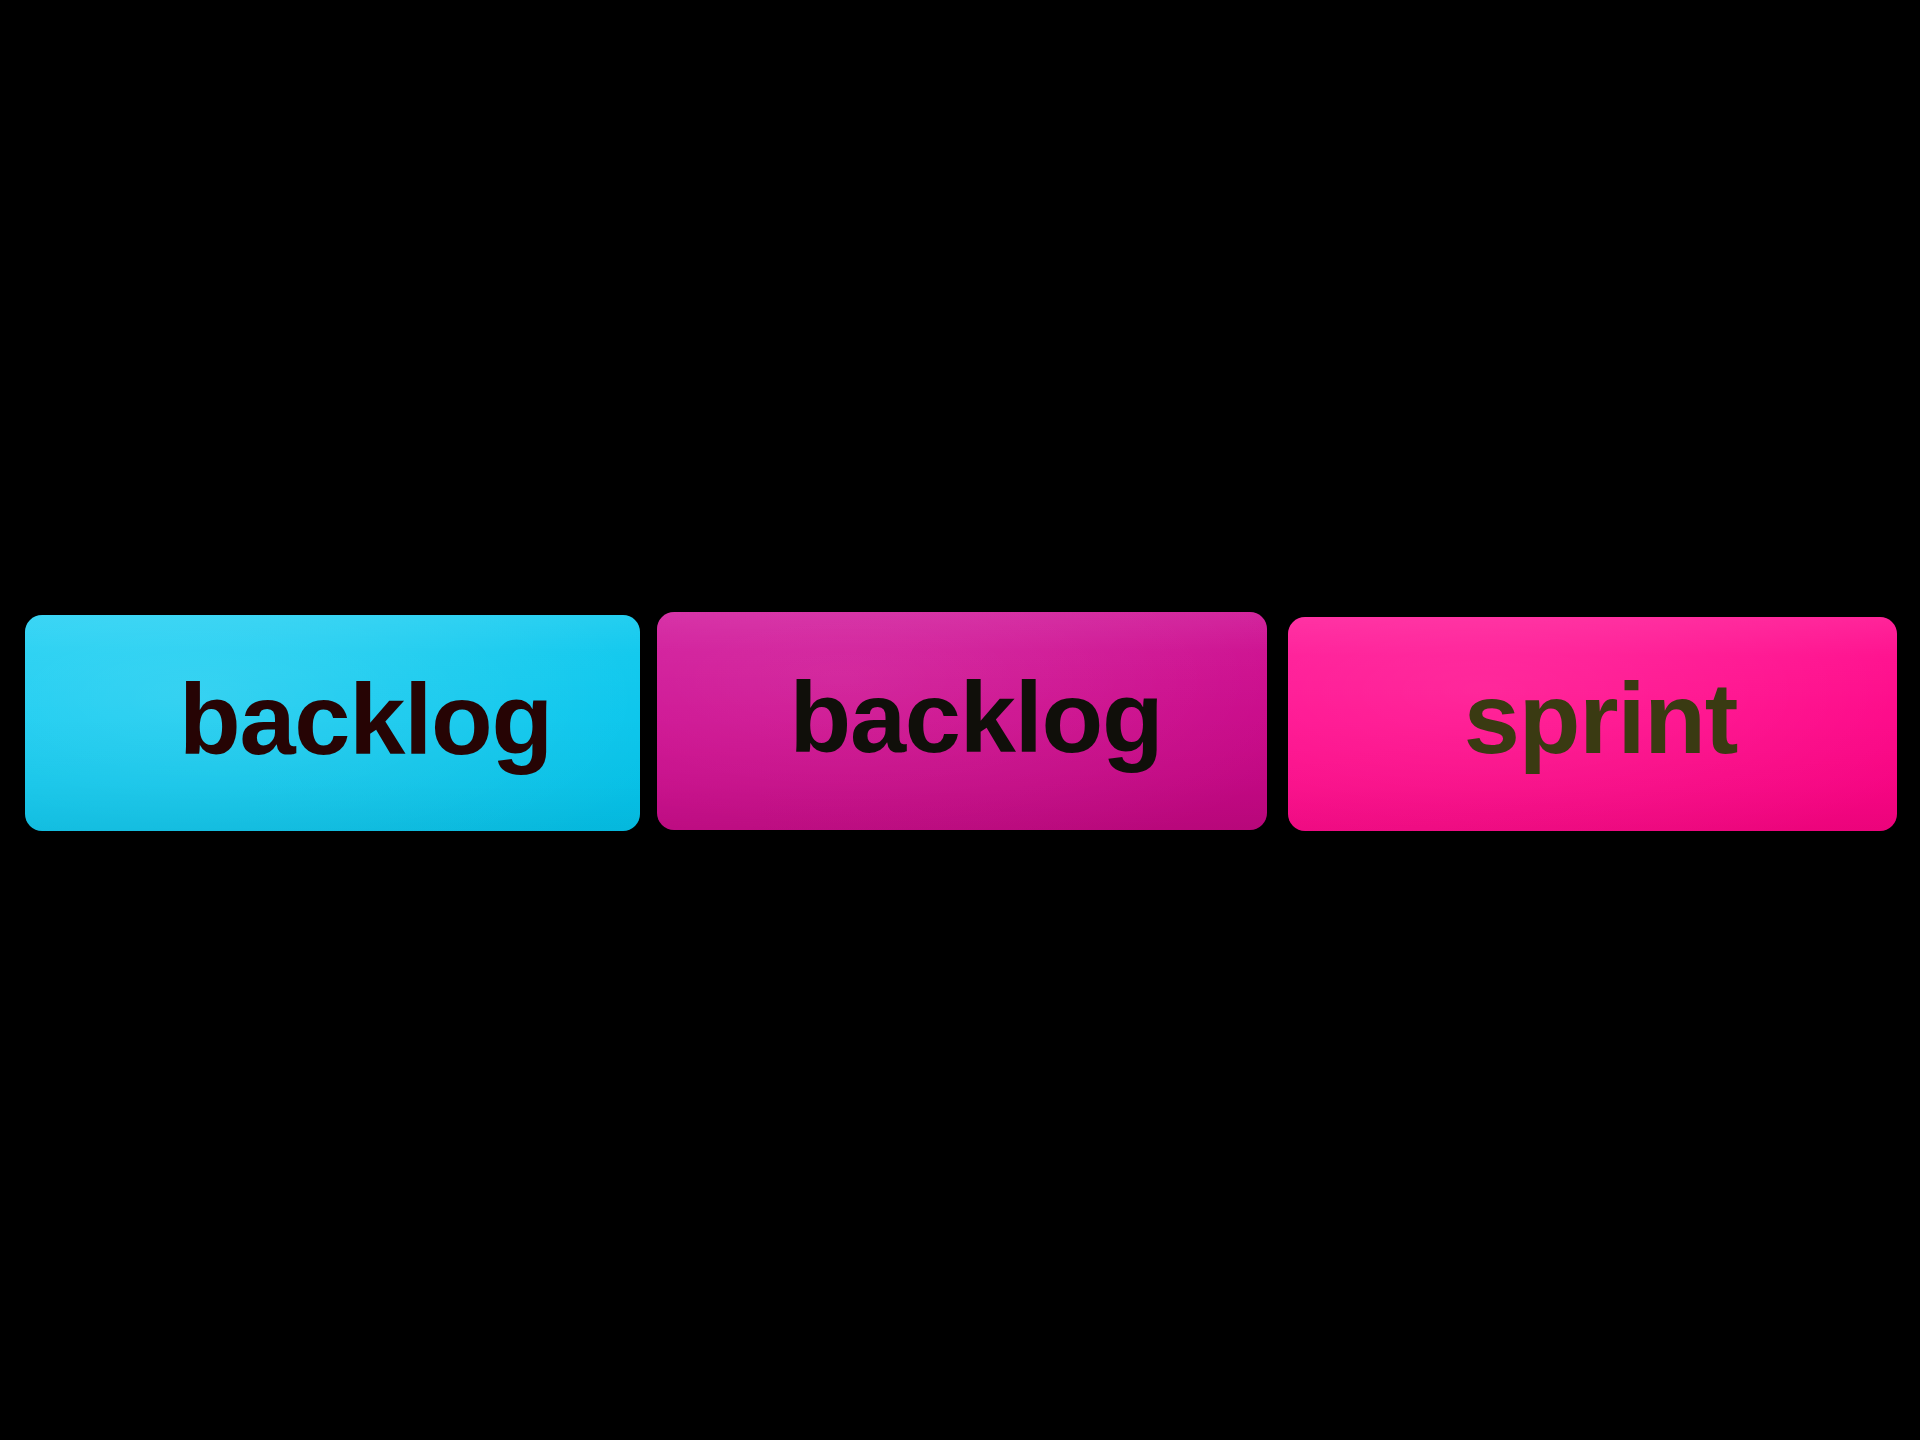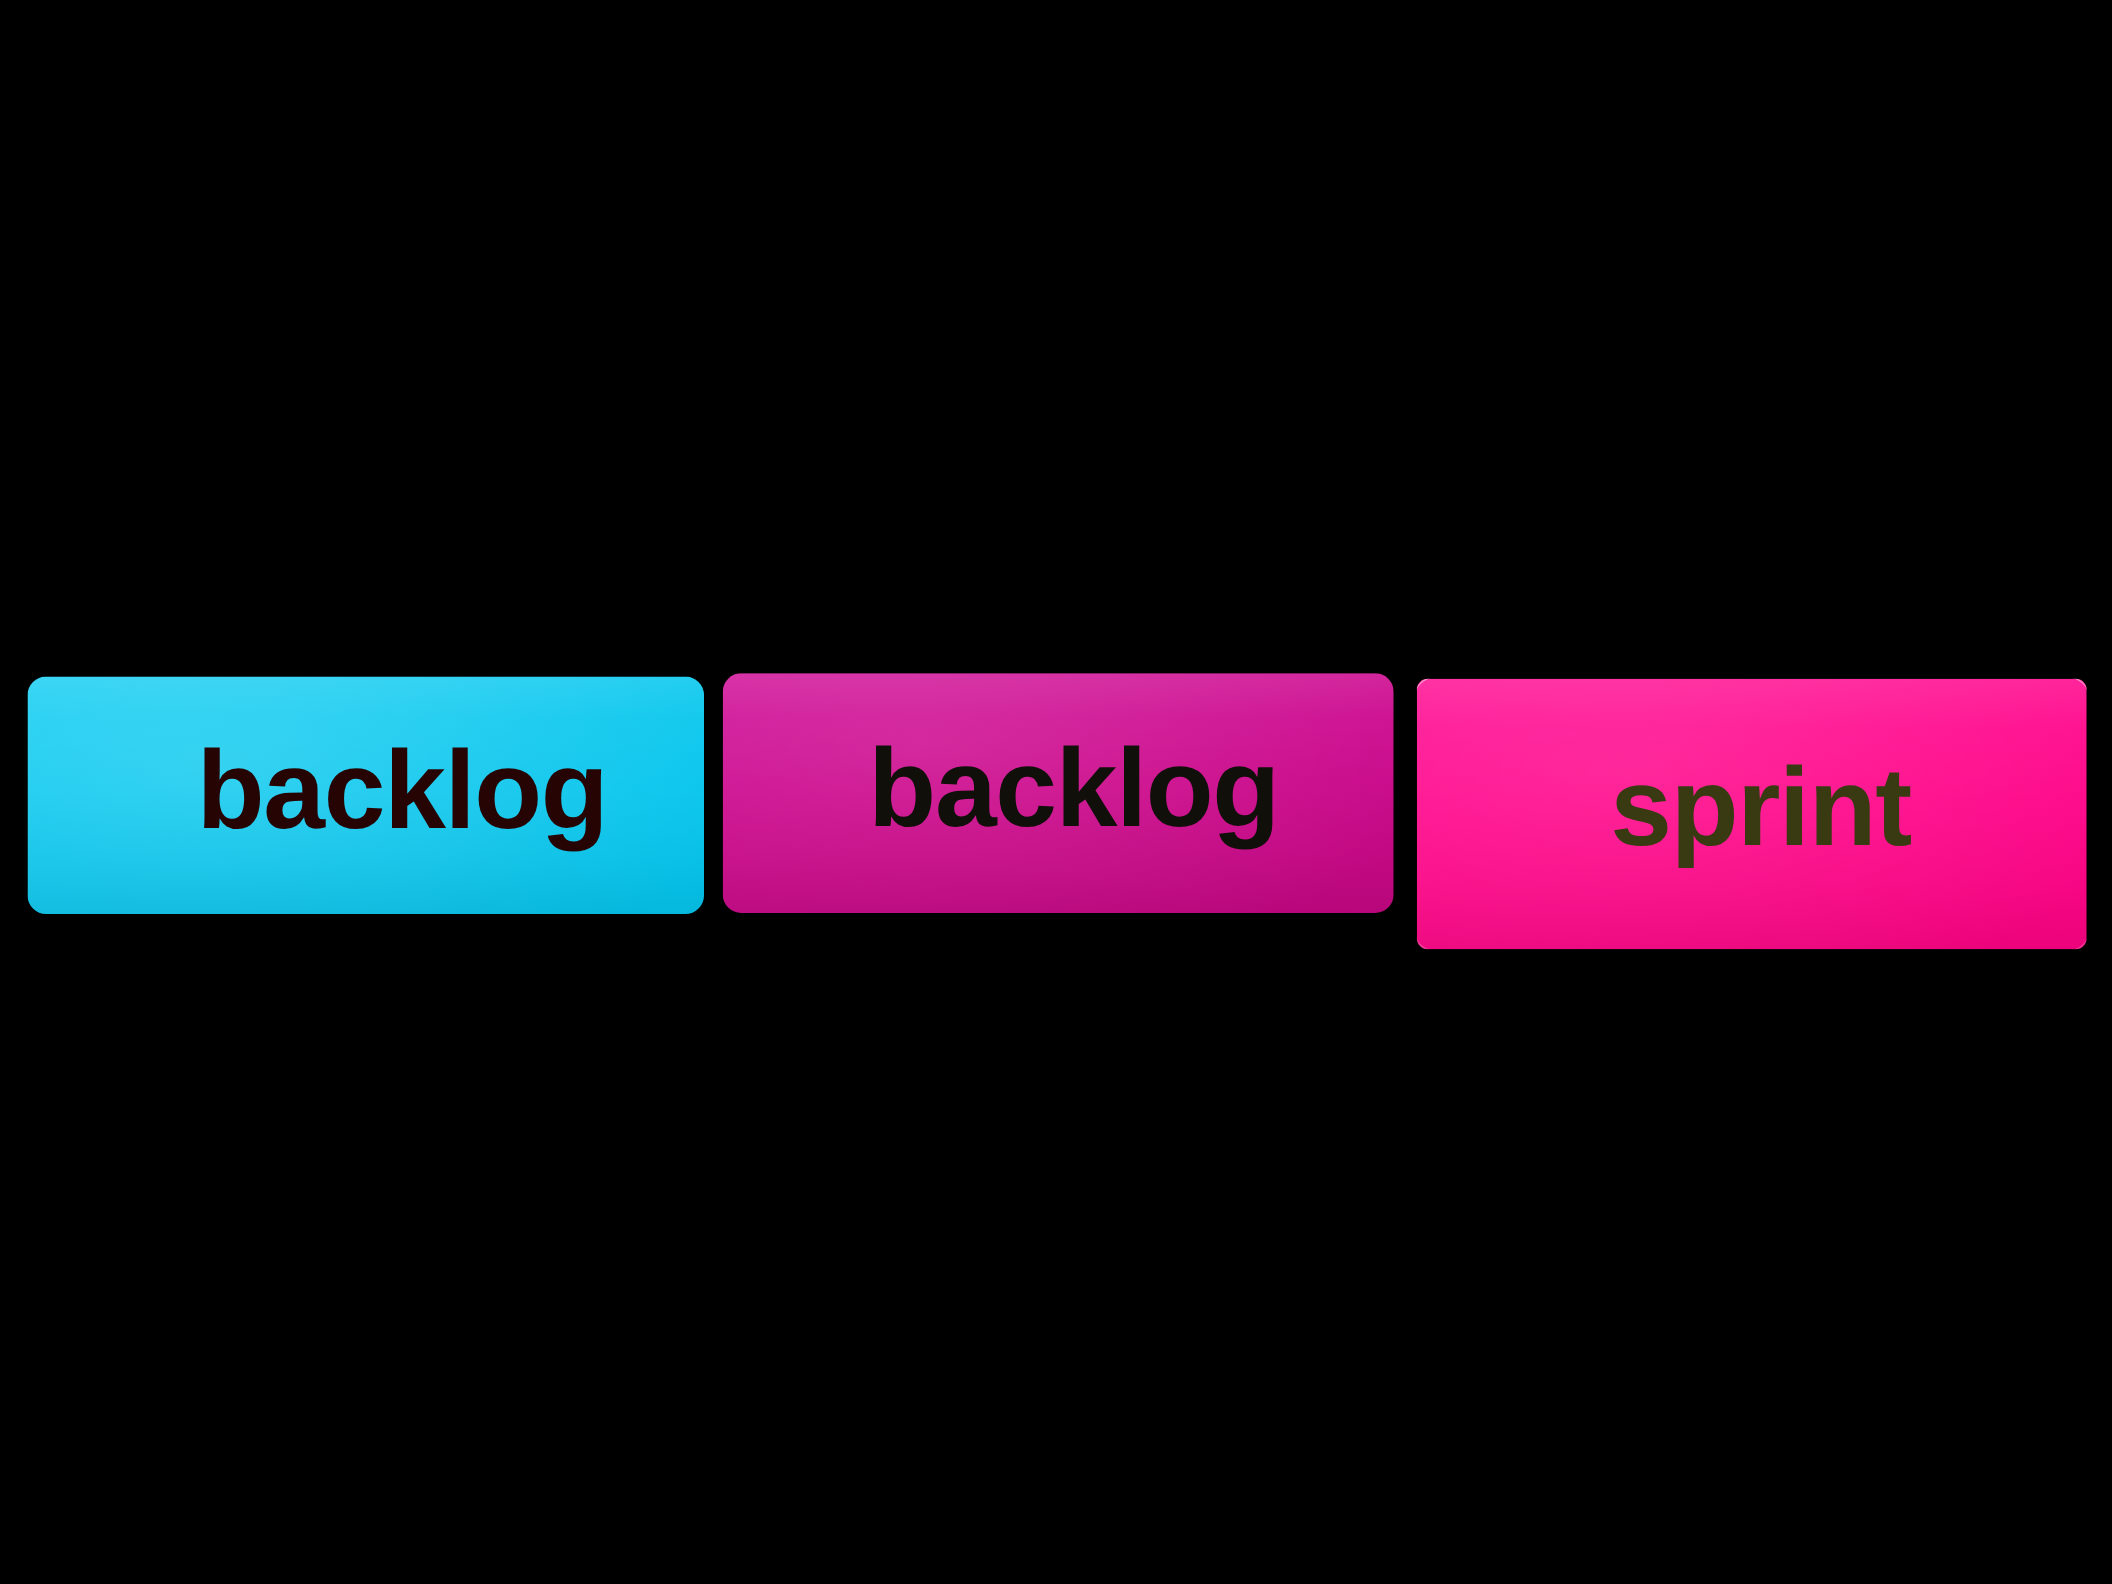--- a/index.html
+++ b/index.html
@@ -108,27 +108,26 @@
     color: #100F0A;
     font-size: 101px;
     transform: translate(14px, -4px);
   }
 
   
   #chip-sprint {
     left: 1288px;
     top: 617px;
     width: 609px;
-    height: 246px;
+    height: 214px;
     background:
       radial-gradient(140% 150% at 32% 34%,
         rgba(255,255,255,0.10) 0%,
         rgba(255,255,255,0.00) 58%),
       linear-gradient(170deg, #FF1496 0%, #FF0B8C 46%, #F90382 100%);
-    border-radius: 10px;
   }
   #chip-sprint .label {
     color: #3A3A12;
     font-size: 101px;
     transform: translate(8px, -6px);
   }
 </style>
 </head>
 <body>
 

